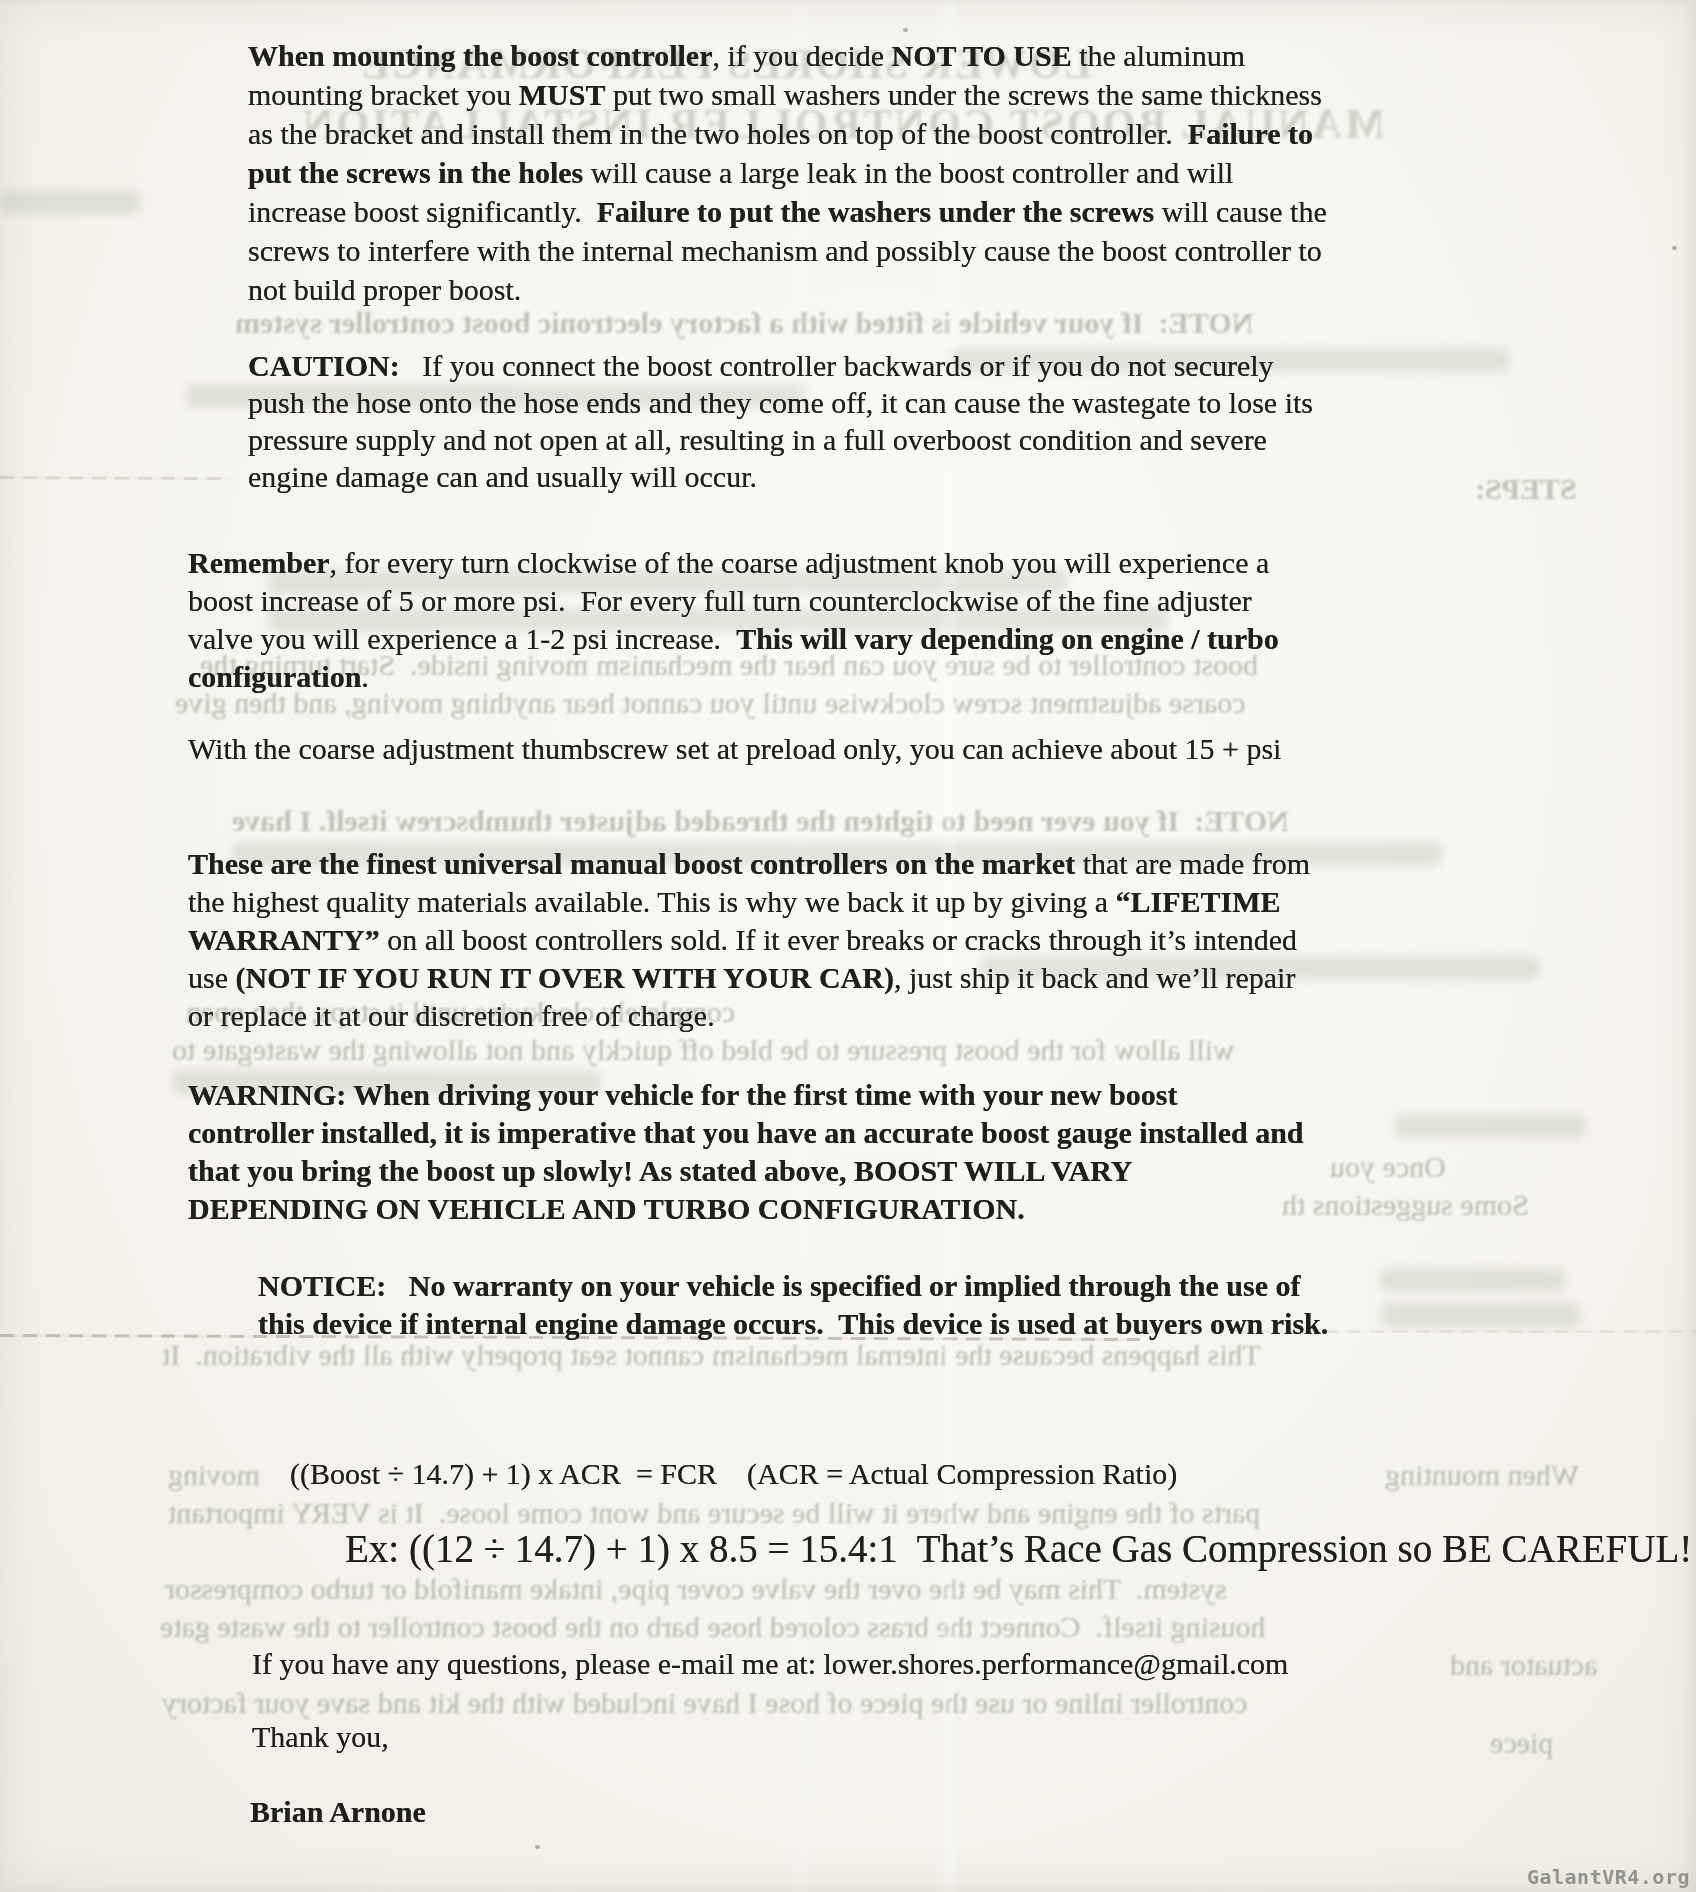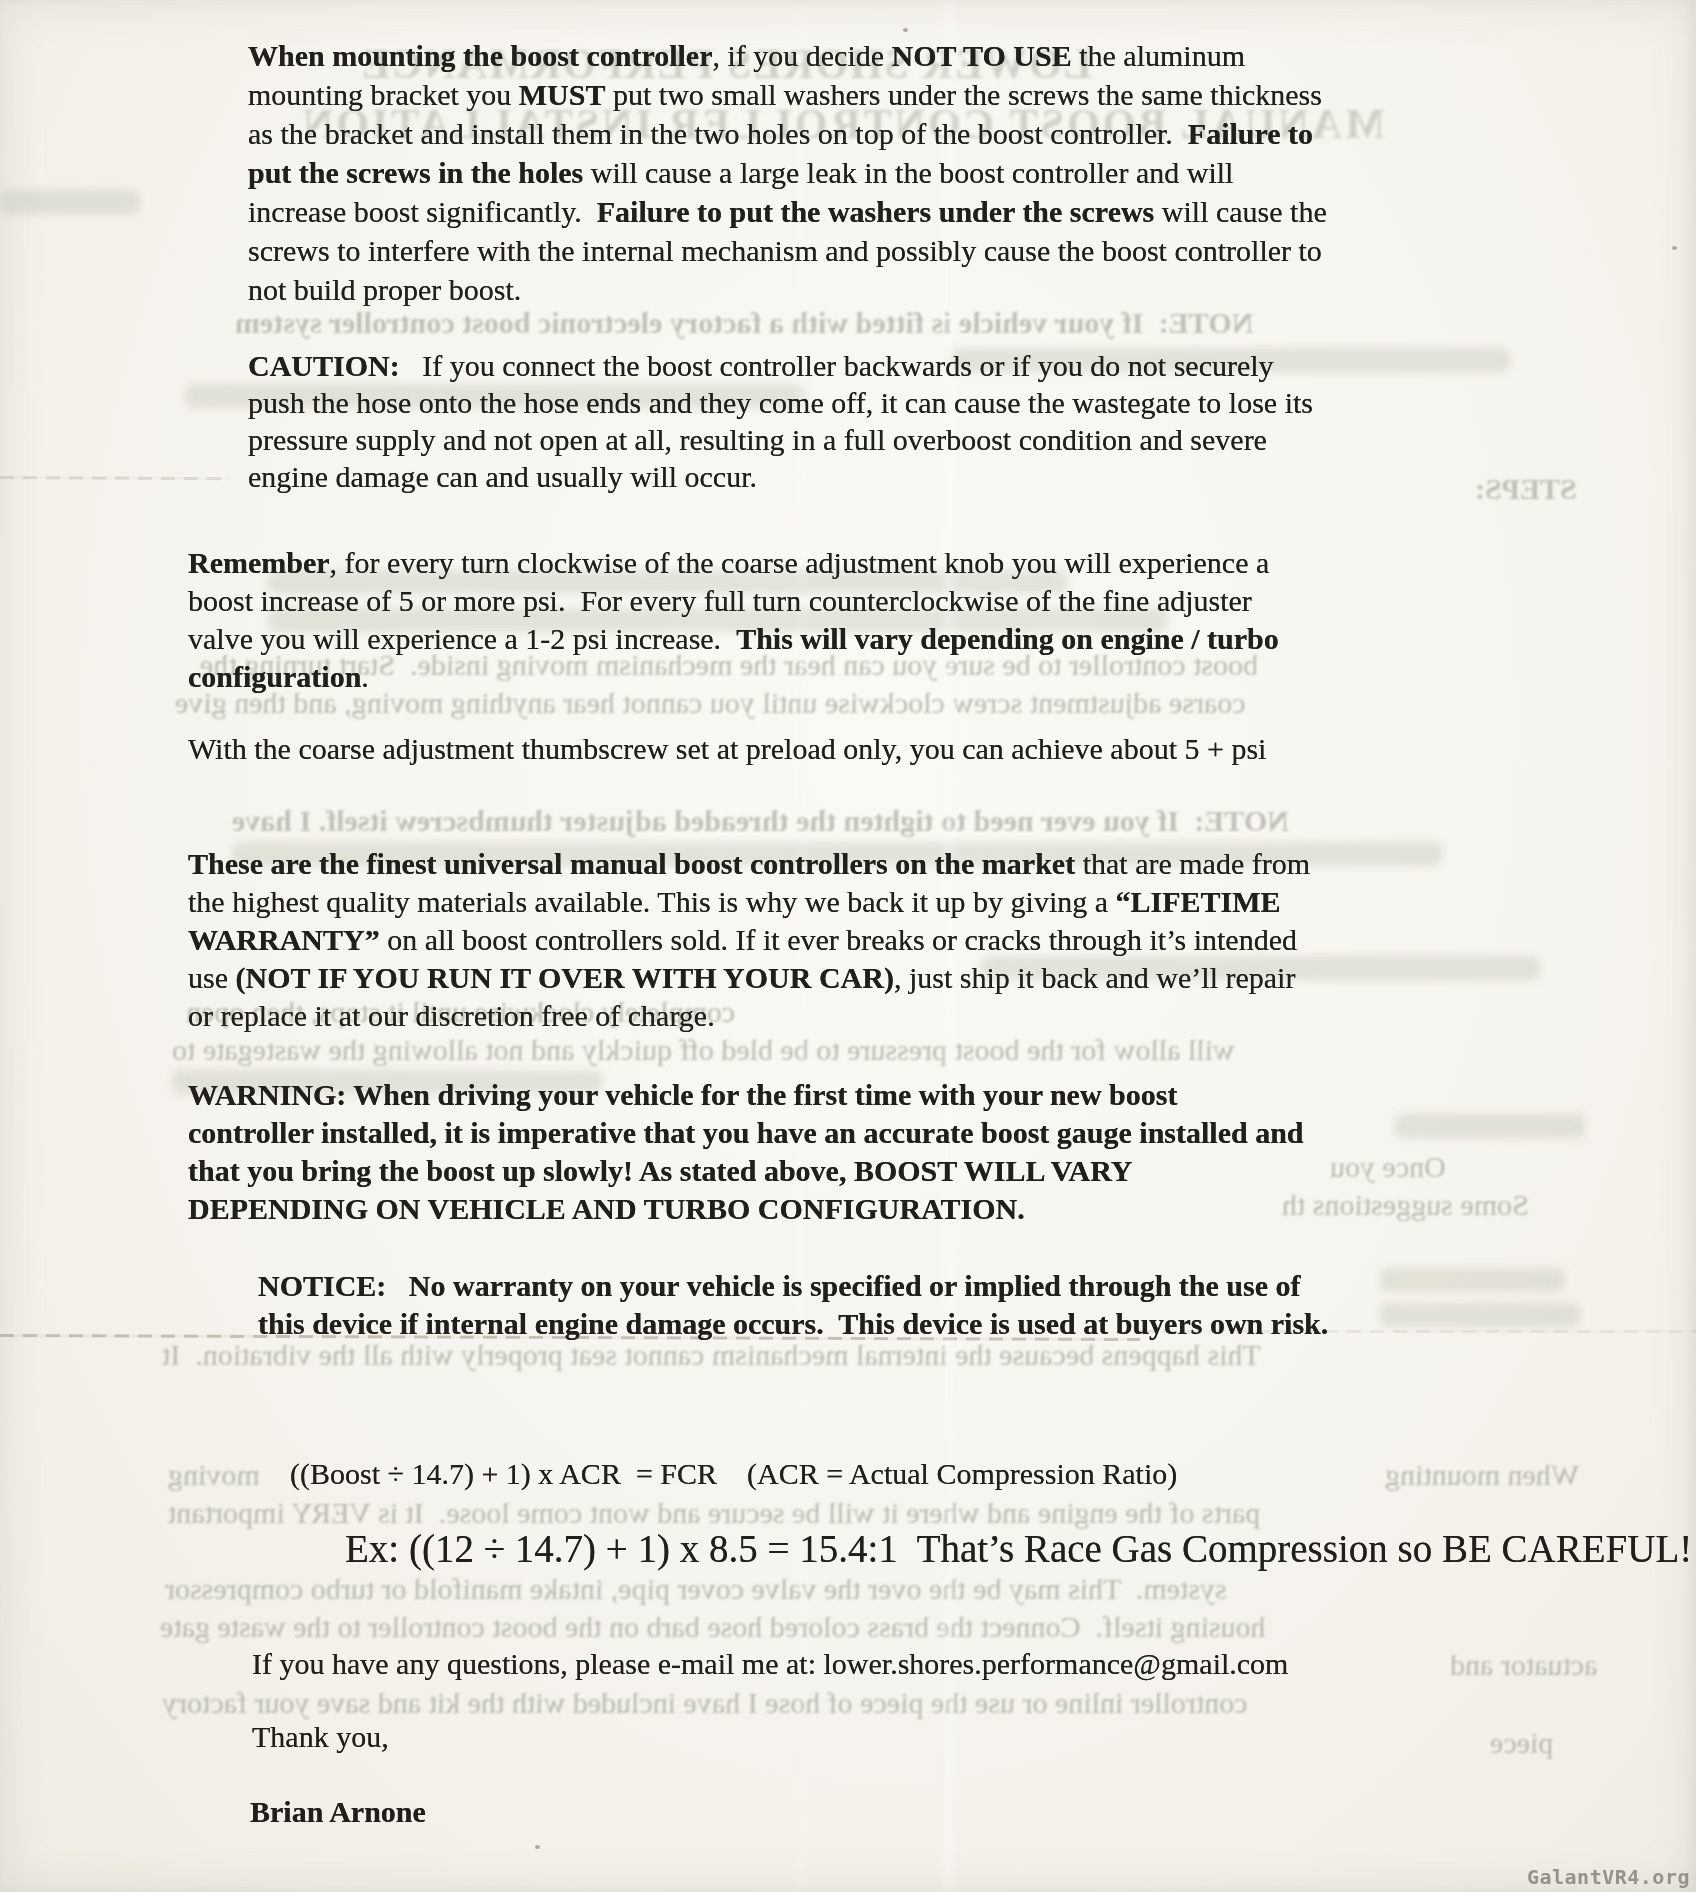--- a/index.html
+++ b/index.html
@@ -76,21 +76,21 @@
     <div class="crease" style="left: 0px; top: 1334px; width: 1140px; transform: rotate(0.2deg); opacity: 0.85;"></div>
     <div class="crease" style="left: 1140px; top: 1330px; width: 556px; transform: rotate(0deg); opacity: 0.25;"></div>
     <div class="vstreak" style="left: 944px; width: 10px; opacity: 0.5;"></div>
     <div class="vstreak" style="left: 798px; width: 6px; opacity: 0.3;"></div>
     <div class="speck" style="left: 903px; top: 28px;"></div>
     <div class="speck" style="left: 1672px; top: 246px;"></div>
     <div class="speck" style="left: 535px; top: 1845px;"></div>
     <div class="block" style="left: 248px; top: 36px; line-height: 39px; font-size: 30px;"><div class="tline"><span class="bold">When mounting the boost controller</span><span>, if you decide </span><span class="bold">NOT TO USE</span><span> the aluminum</span></div><div class="tline"><span>mounting bracket you </span><span class="bold">MUST</span><span> put two small washers under the screws the same thickness</span></div><div class="tline"><span>as the bracket and install them in the two holes on top of the boost controller.  </span><span class="bold">Failure to</span></div><div class="tline"><span class="bold">put the screws in the holes</span><span> will cause a large leak in the boost controller and will</span></div><div class="tline"><span>increase boost significantly.  </span><span class="bold">Failure to put the washers under the screws</span><span> will cause the</span></div><div class="tline"><span>screws to interfere with the internal mechanism and possibly cause the boost controller to</span></div><div class="tline"><span>not build proper boost.</span></div></div>
     <div class="block" style="left: 248px; top: 347px; line-height: 37px; font-size: 30px;"><div class="tline"><span class="bold">CAUTION:</span><span>   If you connect the boost controller backwards or if you do not securely</span></div><div class="tline"><span>push the hose onto the hose ends and they come off, it can cause the wastegate to lose its</span></div><div class="tline"><span>pressure supply and not open at all, resulting in a full overboost condition and severe</span></div><div class="tline"><span>engine damage can and usually will occur.</span></div></div>
     <div class="block" style="left: 188px; top: 544px; line-height: 38px; font-size: 30px;"><div class="tline"><span class="bold">Remember</span><span>, for every turn clockwise of the coarse adjustment knob you will experience a</span></div><div class="tline"><span>boost increase of 5 or more psi.  For every full turn counterclockwise of the fine adjuster</span></div><div class="tline"><span>valve you will experience a 1-2 psi increase.  </span><span class="bold">This will vary depending on engine / turbo</span></div><div class="tline"><span class="bold">configuration</span><span>.</span></div></div>
-    <div class="block" style="left: 188px; top: 730px; line-height: 37px; font-size: 30px;"><div class="tline"><span>With the coarse adjustment thumbscrew set at preload only, you can achieve about 5 + psi</span></div></div>
+    <div class="block" style="left: 188px; top: 730px; line-height: 37px; font-size: 30px;"><div class="tline"><span>With the coarse adjustment thumbscrew set at preload only, you can achieve about 15 + psi</span></div></div>
     <div class="block" style="left: 188px; top: 845px; line-height: 38px; font-size: 30px;"><div class="tline"><span class="bold">These are the finest universal manual boost controllers on the market</span><span> that are made from</span></div><div class="tline"><span>the highest quality materials available. This is why we back it up by giving a </span><span class="bold">“LIFETIME</span></div><div class="tline"><span class="bold">WARRANTY”</span><span> on all boost controllers sold. If it ever breaks or cracks through it’s intended</span></div><div class="tline"><span>use </span><span class="bold">(NOT IF YOU RUN IT OVER WITH YOUR CAR)</span><span>, just ship it back and we’ll repair</span></div><div class="tline"><span>or replace it at our discretion free of charge.</span></div></div>
     <div class="block" style="left: 188px; top: 1076px; line-height: 38px; font-size: 30px;"><div class="tline"><span class="bold">WARNING: When driving your vehicle for the first time with your new boost</span></div><div class="tline"><span class="bold">controller installed, it is imperative that you have an accurate boost gauge installed and</span></div><div class="tline"><span class="bold">that you bring the boost up slowly! As stated above, BOOST WILL VARY</span></div><div class="tline"><span class="bold">DEPENDING ON VEHICLE AND TURBO CONFIGURATION.</span></div></div>
     <div class="block" style="left: 258px; top: 1267px; line-height: 38px; font-size: 30px;"><div class="tline"><span class="bold">NOTICE:   No warranty on your vehicle is specified or implied through the use of</span></div><div class="tline"><span class="bold">this device if internal engine damage occurs.  This device is used at buyers own risk.</span></div></div>
     <div class="block" style="left: 290px; top: 1455px; line-height: 38px; font-size: 30px;"><div class="tline"><span>((Boost ÷ 14.7) + 1) x ACR  = FCR    (ACR = Actual Compression Ratio)</span></div></div>
     <div class="block" style="left: 345px; top: 1530px; line-height: 38px; font-size: 39px;"><div class="tline"><span>Ex: ((12 ÷ 14.7) + 1) x 8.5 = 15.4:1  That’s Race Gas Compression so BE CAREFUL!!!</span></div></div>
     <div class="block" style="left: 252px; top: 1645px; line-height: 38px; font-size: 30px;"><div class="tline"><span>If you have any questions, please e-mail me at: lower.shores.performance@gmail.com</span></div></div>
     <div class="block" style="left: 252px; top: 1718px; line-height: 38px; font-size: 30px;"><div class="tline"><span>Thank you,</span></div></div>
     <div class="block" style="left: 250px; top: 1793px; line-height: 38px; font-size: 30px; font-weight: bold;"><div class="tline"><span>Brian Arnone</span></div></div>
   </div>
 

